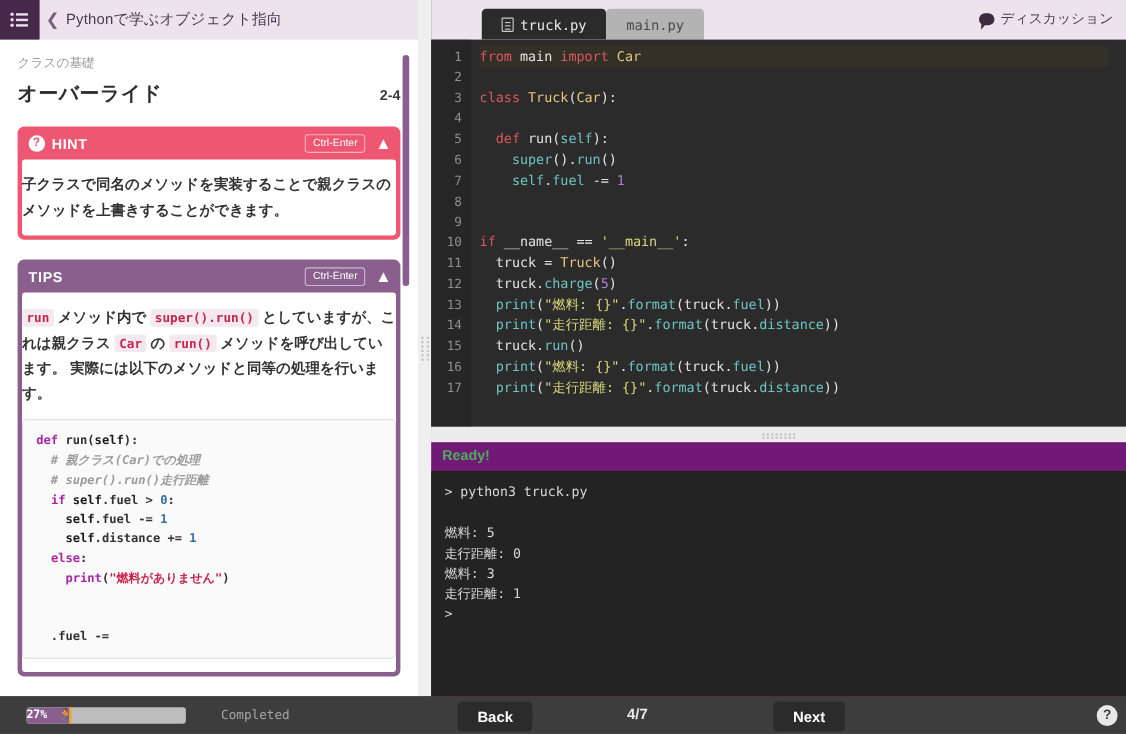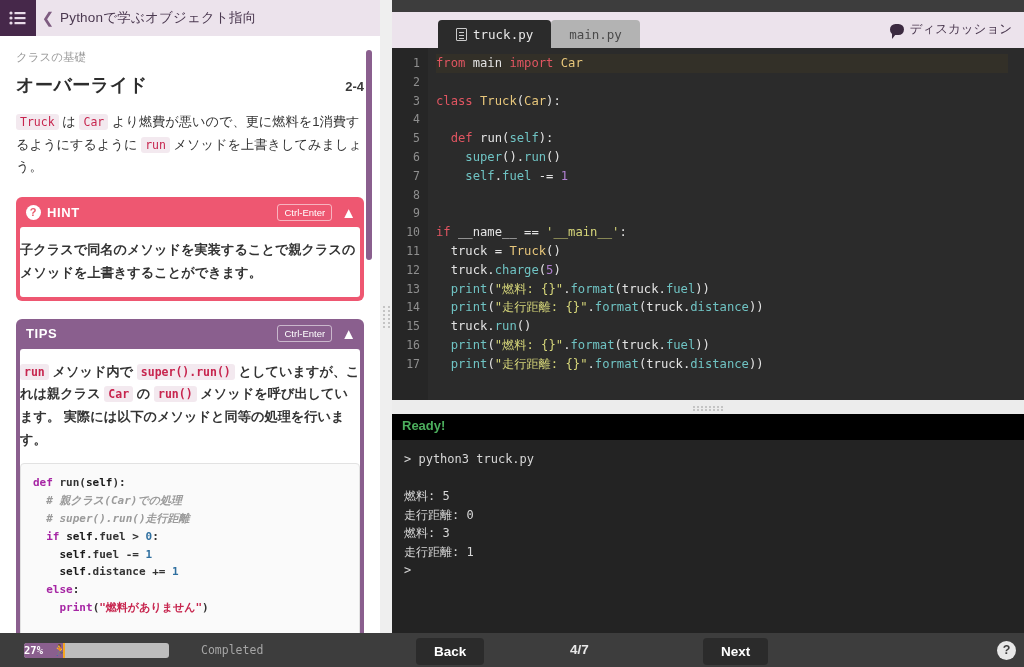--- a/index.html
+++ b/index.html
@@ -104,21 +104,20 @@
     background: #efefef; display: flex; align-items: center; justify-content: center;
     cursor: col-resize;
   }
   .grip-v { display: grid; grid-template-columns: 2px 2px; gap: 2px 3px; }
   .grip-v i { width: 2px; height: 2px; background: #c4c4c4; display: block; }
 
   
   #right-panel {
     position: absolute; left: 392px; top: 0; width: 632px; height: 633px;
     background: #ece3ec;
-    margin-top: 12px;
   }
   #tabbar { height: 36px; display: flex; align-items: flex-end; padding-left: 46px; position: relative; }
   .tab {
     height: 28px; padding: 0 18px; display: flex; align-items: center; gap: 6px;
     font-size: 12.5px; border-radius: 4px 4px 0 0; cursor: pointer;
     font-family: "DejaVu Sans Mono", "Liberation Mono", monospace;
   }
   .tab.active { background: #2b2b2b; color: #e8e8e8; }
   .tab.inactive { background: #b3b3b3; color: #4a4a4a; }
   .tab .file-ico {
@@ -170,21 +169,21 @@
   #h-splitter {
     position: absolute; left: 0; top: 388px; width: 632px; height: 14px;
     background: #ececec; display: flex; align-items: center; justify-content: center;
     cursor: row-resize;
   }
   .grip-h { display: grid; grid-template-columns: repeat(8, 2px); gap: 2px; }
   .grip-h i { width: 2px; height: 2px; background: #c4c4c4; display: block; box-shadow: 0 3px 0 #c4c4c4; }
 
   #console-wrap {
     position: absolute; left: 0; top: 402px; width: 632px; height: 250px;
-    background: #000000;
+    background: #701a75;
   }
   #console-status {
     height: 26px; padding: 4px 0 0 10px; color: #4cae5d; font-weight: bold; font-size: 13px;
   }
   #console {
     position: absolute; left: 0; top: 26px; width: 632px; height: 205px;
     background: #232323; color: #d8d8d8; padding: 10px 12px;
     font-family: "DejaVu Sans Mono", "Liberation Mono", monospace;
     font-size: 12px; line-height: 18.5px; white-space: pre; overflow: hidden;
   }
@@ -255,21 +254,20 @@
       <div id="back-chevron">❮</div>
       <div id="course-title">Pythonで学ぶオブジェクト指向</div>
     </div>
 
     <div id="left-body">
       <div id="lesson-category">クラスの基礎</div>
       <div id="title-row">
         <div id="lesson-title">オーバーライド</div>
         <div id="lesson-number">2-4</div>
       </div>
-      <div id="lesson-desc"><code class="inline">Truck</code> は <code class="inline">Car</code> より燃費が悪いので、更に燃料を1消費するようにするように <code class="inline">run</code> メソッドを上書きしてみましょう。</div>
 
       <div class="panel" id="hint-panel">
         <div class="panel-head">
           <div class="ptitle">
             <span class="qmark">?</span>
             <span>HINT</span>
           </div>
           <div class="spacer"></div>
           <span class="kbd">Ctrl-Enter</span>
           <span class="caret">▲</span>

